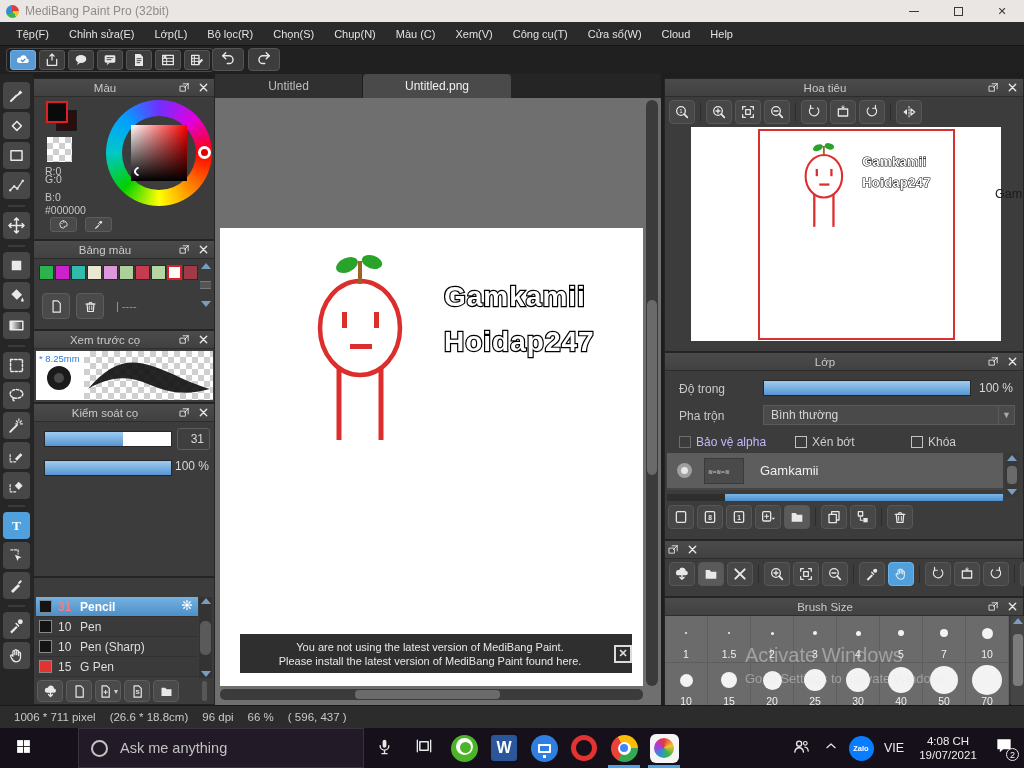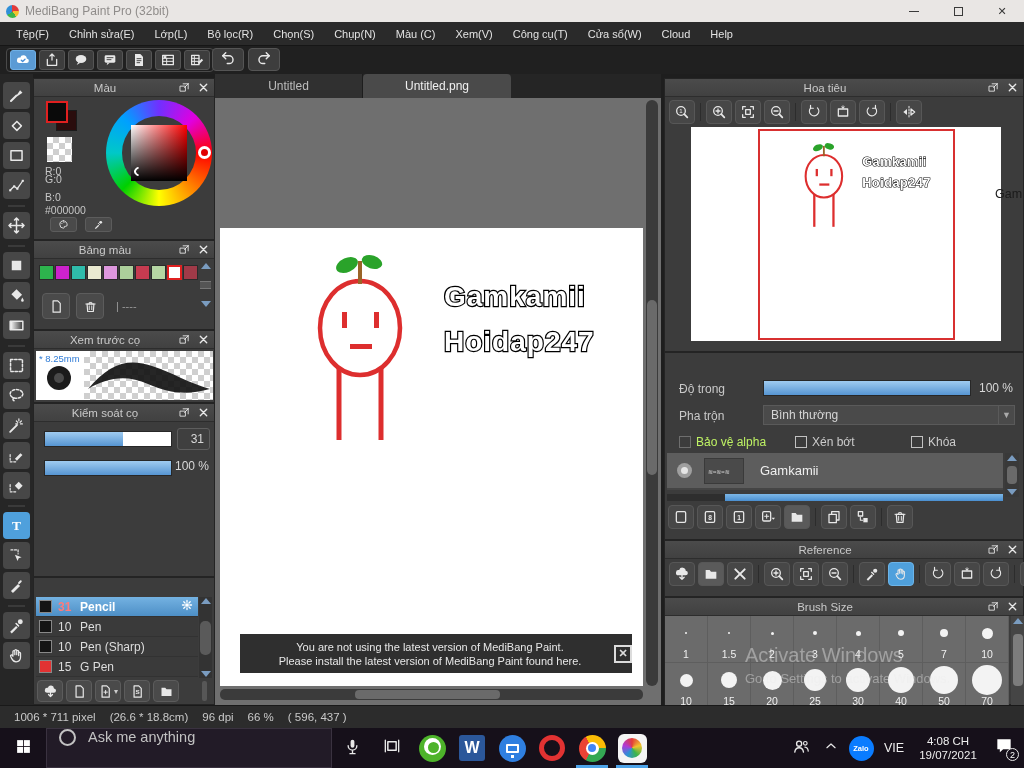--- a/index.html
+++ b/index.html
@@ -161,21 +161,21 @@
 
   
   .lrow-label{position:absolute;color:#c9c9c9;font-size:12px;}
   #layer-opacity-track{left:98px;top:27px;width:208px;}
   #layer-opacity-val{left:314px;top:28px;color:#d8d8d8;font-size:12px;position:absolute;}
   #layer-blend{position:absolute;left:98px;top:52px;width:252px;height:20px;background:#4a4a4a;border:1px solid #5a5a5a;
     color:#d6d6d6;font-size:12px;display:flex;align-items:center;padding-left:7px;}
   #layer-blend .caret{margin-left:auto;width:16px;height:100%;display:flex;align-items:center;justify-content:center;color:#aaa;font-size:9px;border-left:1px solid #5a5a5a;}
   .chk{display:flex;align-items:center;gap:5px;position:absolute;font-size:12px;color:#cccccc;}
   .chk .box{width:12px;height:12px;border:1px solid #c2c2c2;background:transparent;}
-  .chk.dim{color:#bef264;text-align:right;}
+  .chk.dim{color:#c4b5fd;text-align:right;}
   .chk.dim .box{border-color:#6e6e6e;}
   #layer-row{position:absolute;left:2px;top:100px;width:336px;height:37px;background:#5d5d5d;border-bottom:2px solid #454545;display:flex;align-items:center;}
   #layer-eye{width:15px;height:15px;border-radius:50%;background:#9f9f9f;margin:0 12px 0 10px;position:relative;}
   #layer-eye::after{content:"";position:absolute;left:4px;top:4px;width:7px;height:7px;border-radius:50%;background:#e6e6e6;}
   #layer-thumb{width:40px;height:26px;background:#4a4a4a;border:1px solid #3a3a3a;margin-right:16px;position:relative;overflow:hidden;}
   #layer-thumb span{position:absolute;left:3px;top:9px;font-size:6px;color:#ddd;letter-spacing:0;}
   #layer-name{color:#efefef;font-size:13px;}
   #layer-vscroll{position:absolute;left:340px;top:100px;width:14px;height:44px;background:#393939;display:flex;flex-direction:column;align-items:center;justify-content:space-between;padding:2px 0;}
   #layer-vgrip{width:10px;height:18px;background:#6a6a6a;border-radius:4px;}
   #layer-hscroll{position:absolute;left:2px;top:141px;width:336px;height:7px;background:#2e2e2e;}
@@ -198,21 +198,21 @@
   #wm2{font-size:13px;margin-top:4px;}
 
   
   #statusbar{position:absolute;left:0;top:705px;width:1024px;height:23px;background:#2c2c2c;border-top:1px solid #191919;
     display:flex;align-items:center;color:#c9c9c9;font-size:11.5px;}
   #statusbar span{margin-left:14px;}
 
   
   #taskbar{position:absolute;left:0;top:728px;width:1024px;height:40px;background:#16101a;display:flex;align-items:center;}
   #start-btn{width:46px;height:40px;display:flex;align-items:center;justify-content:center;}
-  #searchbox{width:286px;height:40px;background:#221b27;border:1px solid #3a3240;display:flex;padding-left:12px;}
+  #searchbox{width:286px;height:40px;background:#221b27;border:1px solid #3a3240;display:flex;align-items:center;padding-left:12px;margin-left:32px;}
   #search-ring{width:17px;height:17px;border:2px solid #c2c2c2;border-radius:50%;margin-right:12px;}
   #search-text{color:#c2c2c2;font-size:14.5px;}
   .tk-ico{width:40px;height:40px;display:flex;align-items:center;justify-content:center;position:relative;}
   .tk-open::after{content:"";position:absolute;left:4px;bottom:0;width:32px;height:3px;background:#4da3e8;}
   #tray{margin-left:auto;display:flex;align-items:center;height:40px;}
   .tray-ico{width:30px;height:40px;display:flex;align-items:center;justify-content:center;color:#e8e8e8;}
   #tray-lang{color:#eee;font-size:12.5px;width:36px;text-align:center;}
   #tray-clock{color:#eee;font-size:11.5px;text-align:center;line-height:14px;width:72px;}
   #tray-notif{width:40px;height:40px;display:flex;align-items:center;justify-content:center;position:relative;}
   #notif-badge{position:absolute;right:5px;bottom:7px;width:13px;height:13px;border-radius:50%;background:#16101a;
@@ -791,20 +791,34 @@
               <ellipse cx="152" cy="34" rx="10.5" ry="6.5" fill="#2aa32a" transform="rotate(18 152 34)"></ellipse>
               <text x="224" y="78" font-family="Liberation Sans,sans-serif" font-size="28" font-weight="bold" fill="#ffffff" stroke="#000000" stroke-width="2.4" paint-order="stroke" letter-spacing="1">Gamkamii</text>
               <text x="224" y="123" font-family="Liberation Sans,sans-serif" font-size="28" font-weight="bold" fill="#ffffff" stroke="#000000" stroke-width="2.4" paint-order="stroke" letter-spacing="1">Hoidap247</text>
             </svg></div>
       </div>
       <div id="nav-gam">Gam</div>
     </div>
   </div>
 
   <div class="panel" id="p-layer">
+    <div class="ptitle">
+      <span class="pt-label">Lớp</span>
+      <span class="pico i">
+          <svg width="11" height="11" viewBox="0 0 24 24" fill="none" stroke="#e8e8e8" stroke-width="1.9" stroke-linecap="round" stroke-linejoin="round">
+            <rect x="3" y="9" width="11" height="11"></rect>
+            <path d="M9 4h11M20 4v11M20 4l-8 8" stroke-width="2"></path>
+          </svg>
+        </span>
+      <span class="pico i">
+          <svg width="11" height="11" viewBox="0 0 24 24" fill="none" stroke="#e8e8e8" stroke-width="1.9" stroke-linecap="round" stroke-linejoin="round">
+            <path d="M5 5l14 14M19 5L5 19" stroke-width="3"></path>
+          </svg>
+        </span>
+    </div>
     <div class="lrow-label" style="left:14px;top:29px">Độ trong</div>
     <div class="slider-track" id="layer-opacity-track">
         <div class="slider-fill" style="width:100%"></div>
       </div>
     <div id="layer-opacity-val">100 %</div>
     <div class="lrow-label" style="left:14px;top:56px">Pha trộn</div>
     <div id="layer-blend">
       <span>Bình thường</span>
       <span class="caret">▼</span>
     </div>
@@ -884,21 +898,20 @@
           <svg width="16" height="16" viewBox="0 0 24 24" fill="none" stroke="#e8e8e8" stroke-width="1.9" stroke-linecap="round" stroke-linejoin="round">
             <path d="M6.5 8h11l-1 12h-9z"></path>
             <path d="M4.5 8h15M10 8V5.5h4V8M10 11v6M14 11v6" stroke-width="1.5"></path>
           </svg>
         </div>
       </div>
   </div>
 
   <div class="panel" id="p-ref">
     <div class="ptitle">
-      <span class="pt-label">Reference</span>
       <span class="pico i">
           <svg width="11" height="11" viewBox="0 0 24 24" fill="none" stroke="#e8e8e8" stroke-width="1.9" stroke-linecap="round" stroke-linejoin="round">
             <rect x="3" y="9" width="11" height="11"></rect>
             <path d="M9 4h11M20 4v11M20 4l-8 8" stroke-width="2"></path>
           </svg>
         </span>
       <span class="pico i">
           <svg width="11" height="11" viewBox="0 0 24 24" fill="none" stroke="#e8e8e8" stroke-width="1.9" stroke-linecap="round" stroke-linejoin="round">
             <path d="M5 5l14 14M19 5L5 19" stroke-width="3"></path>
           </svg>

